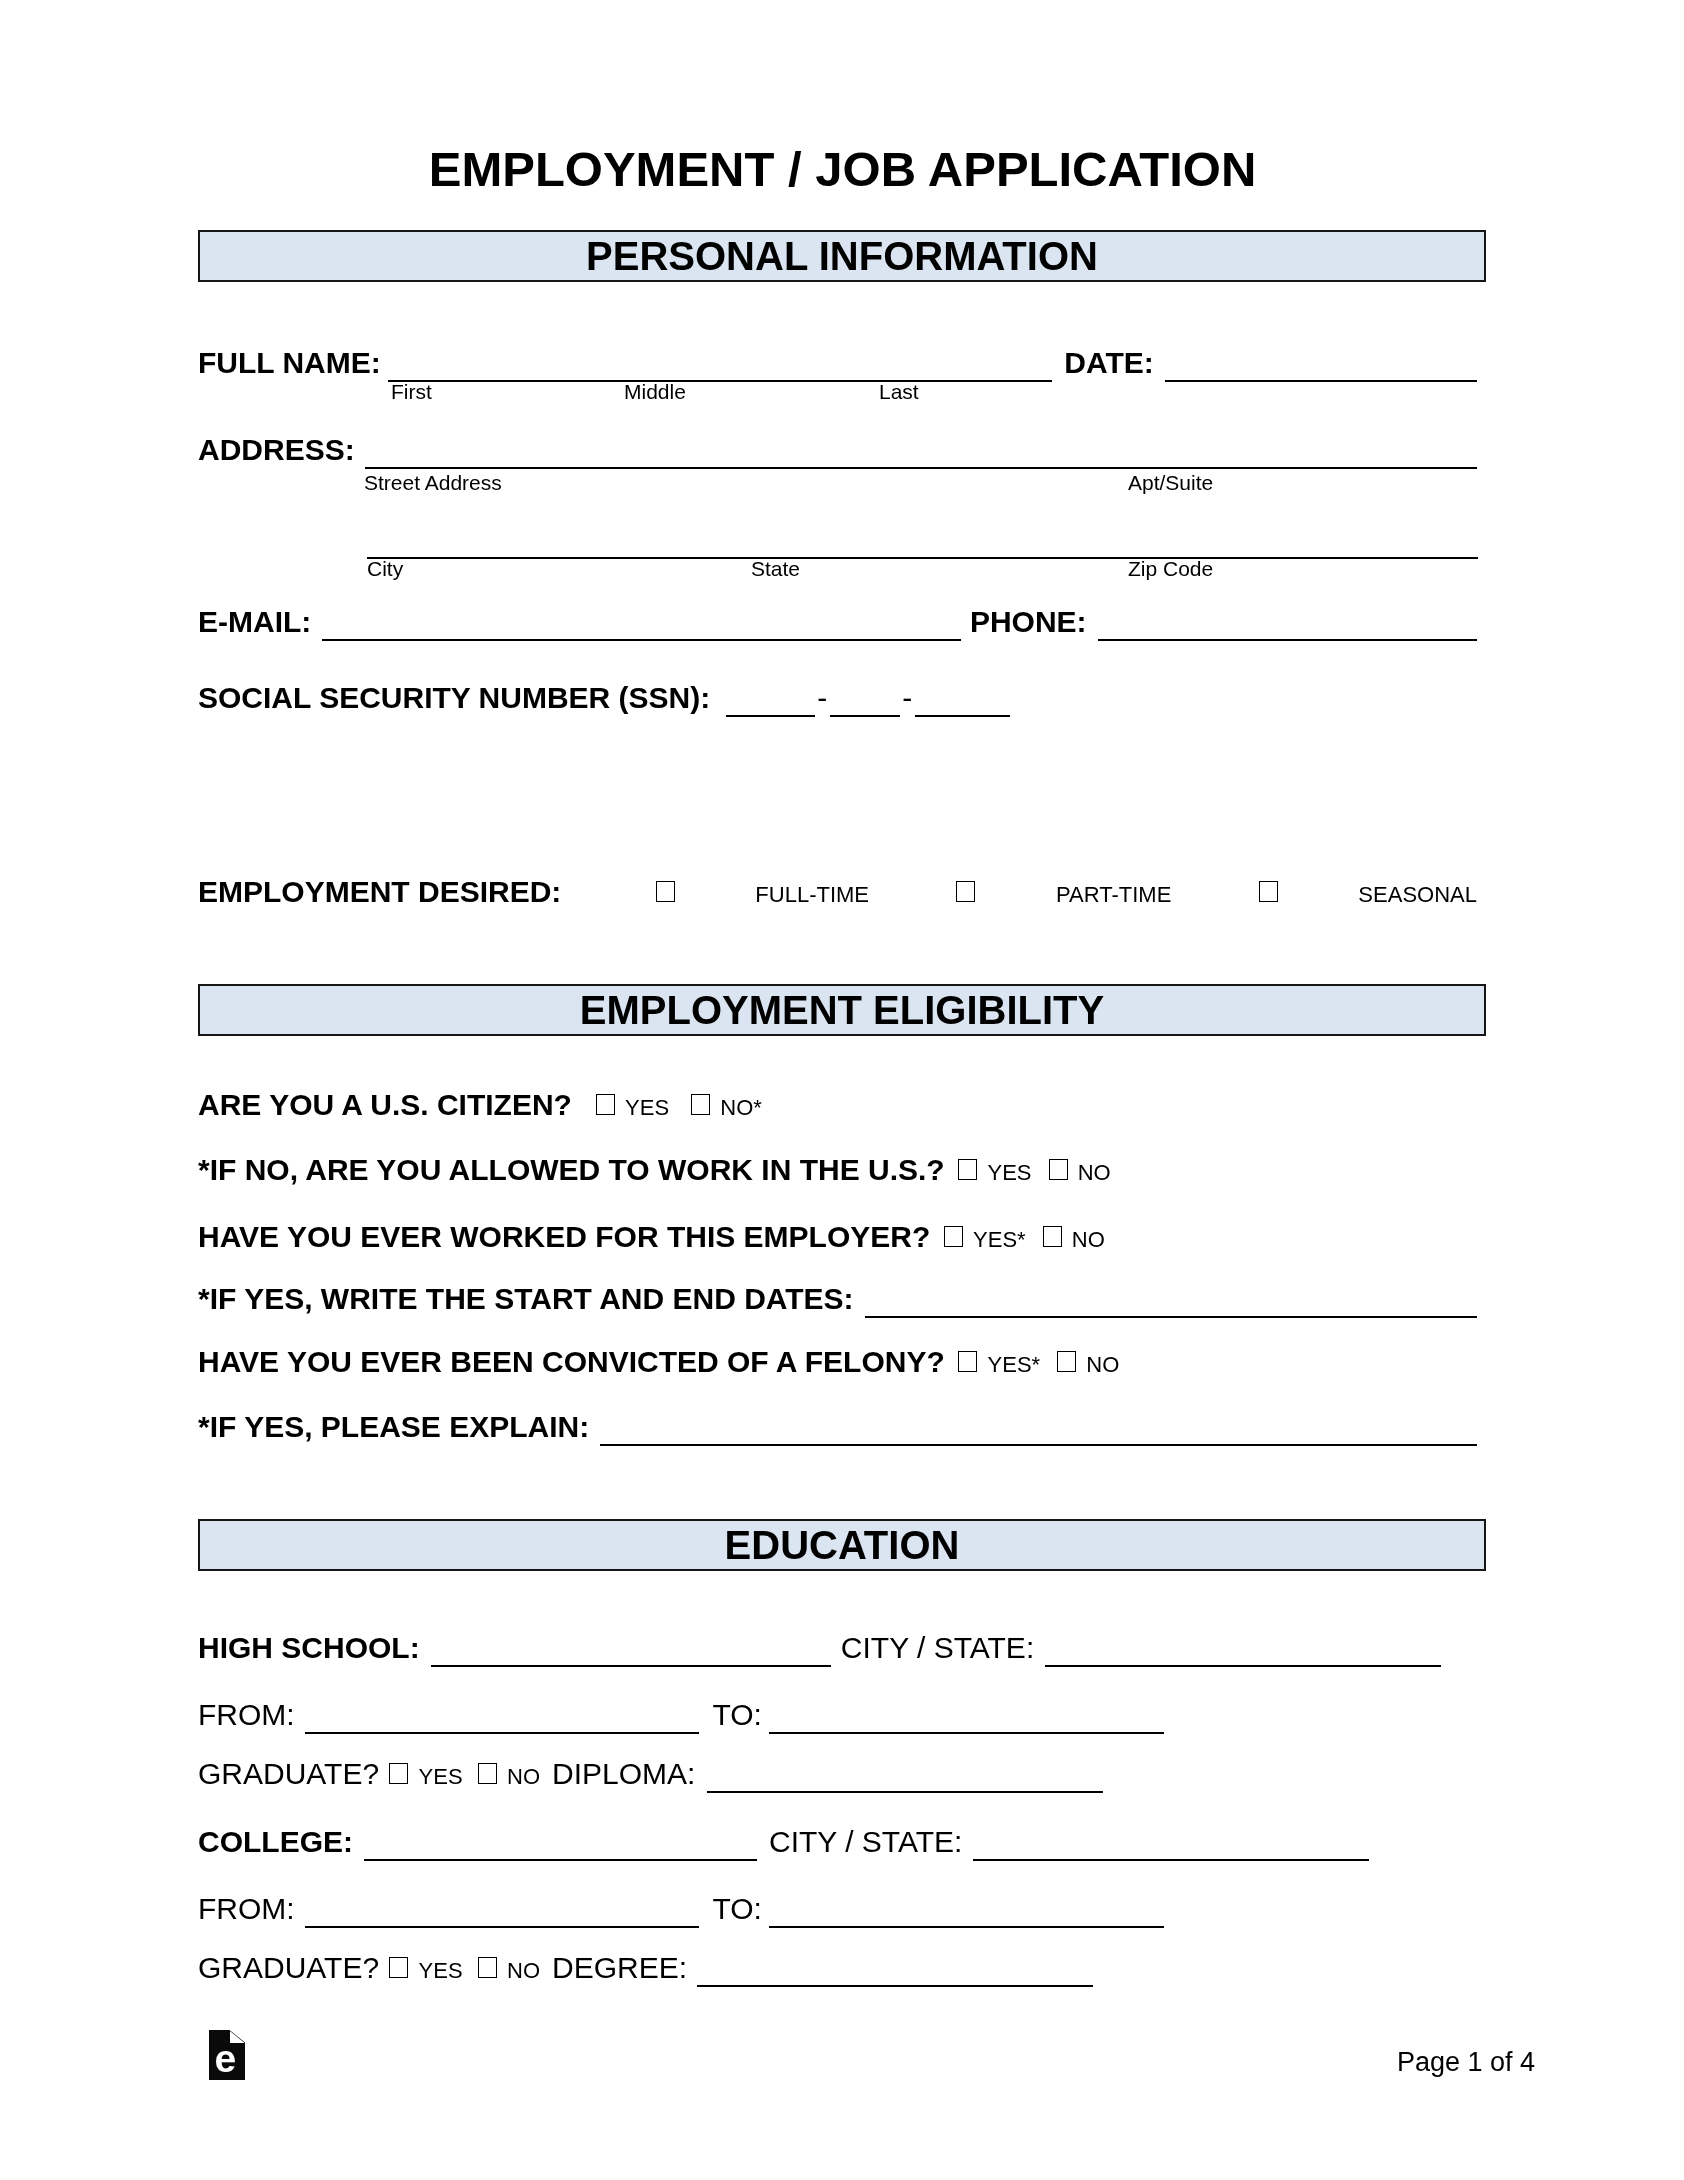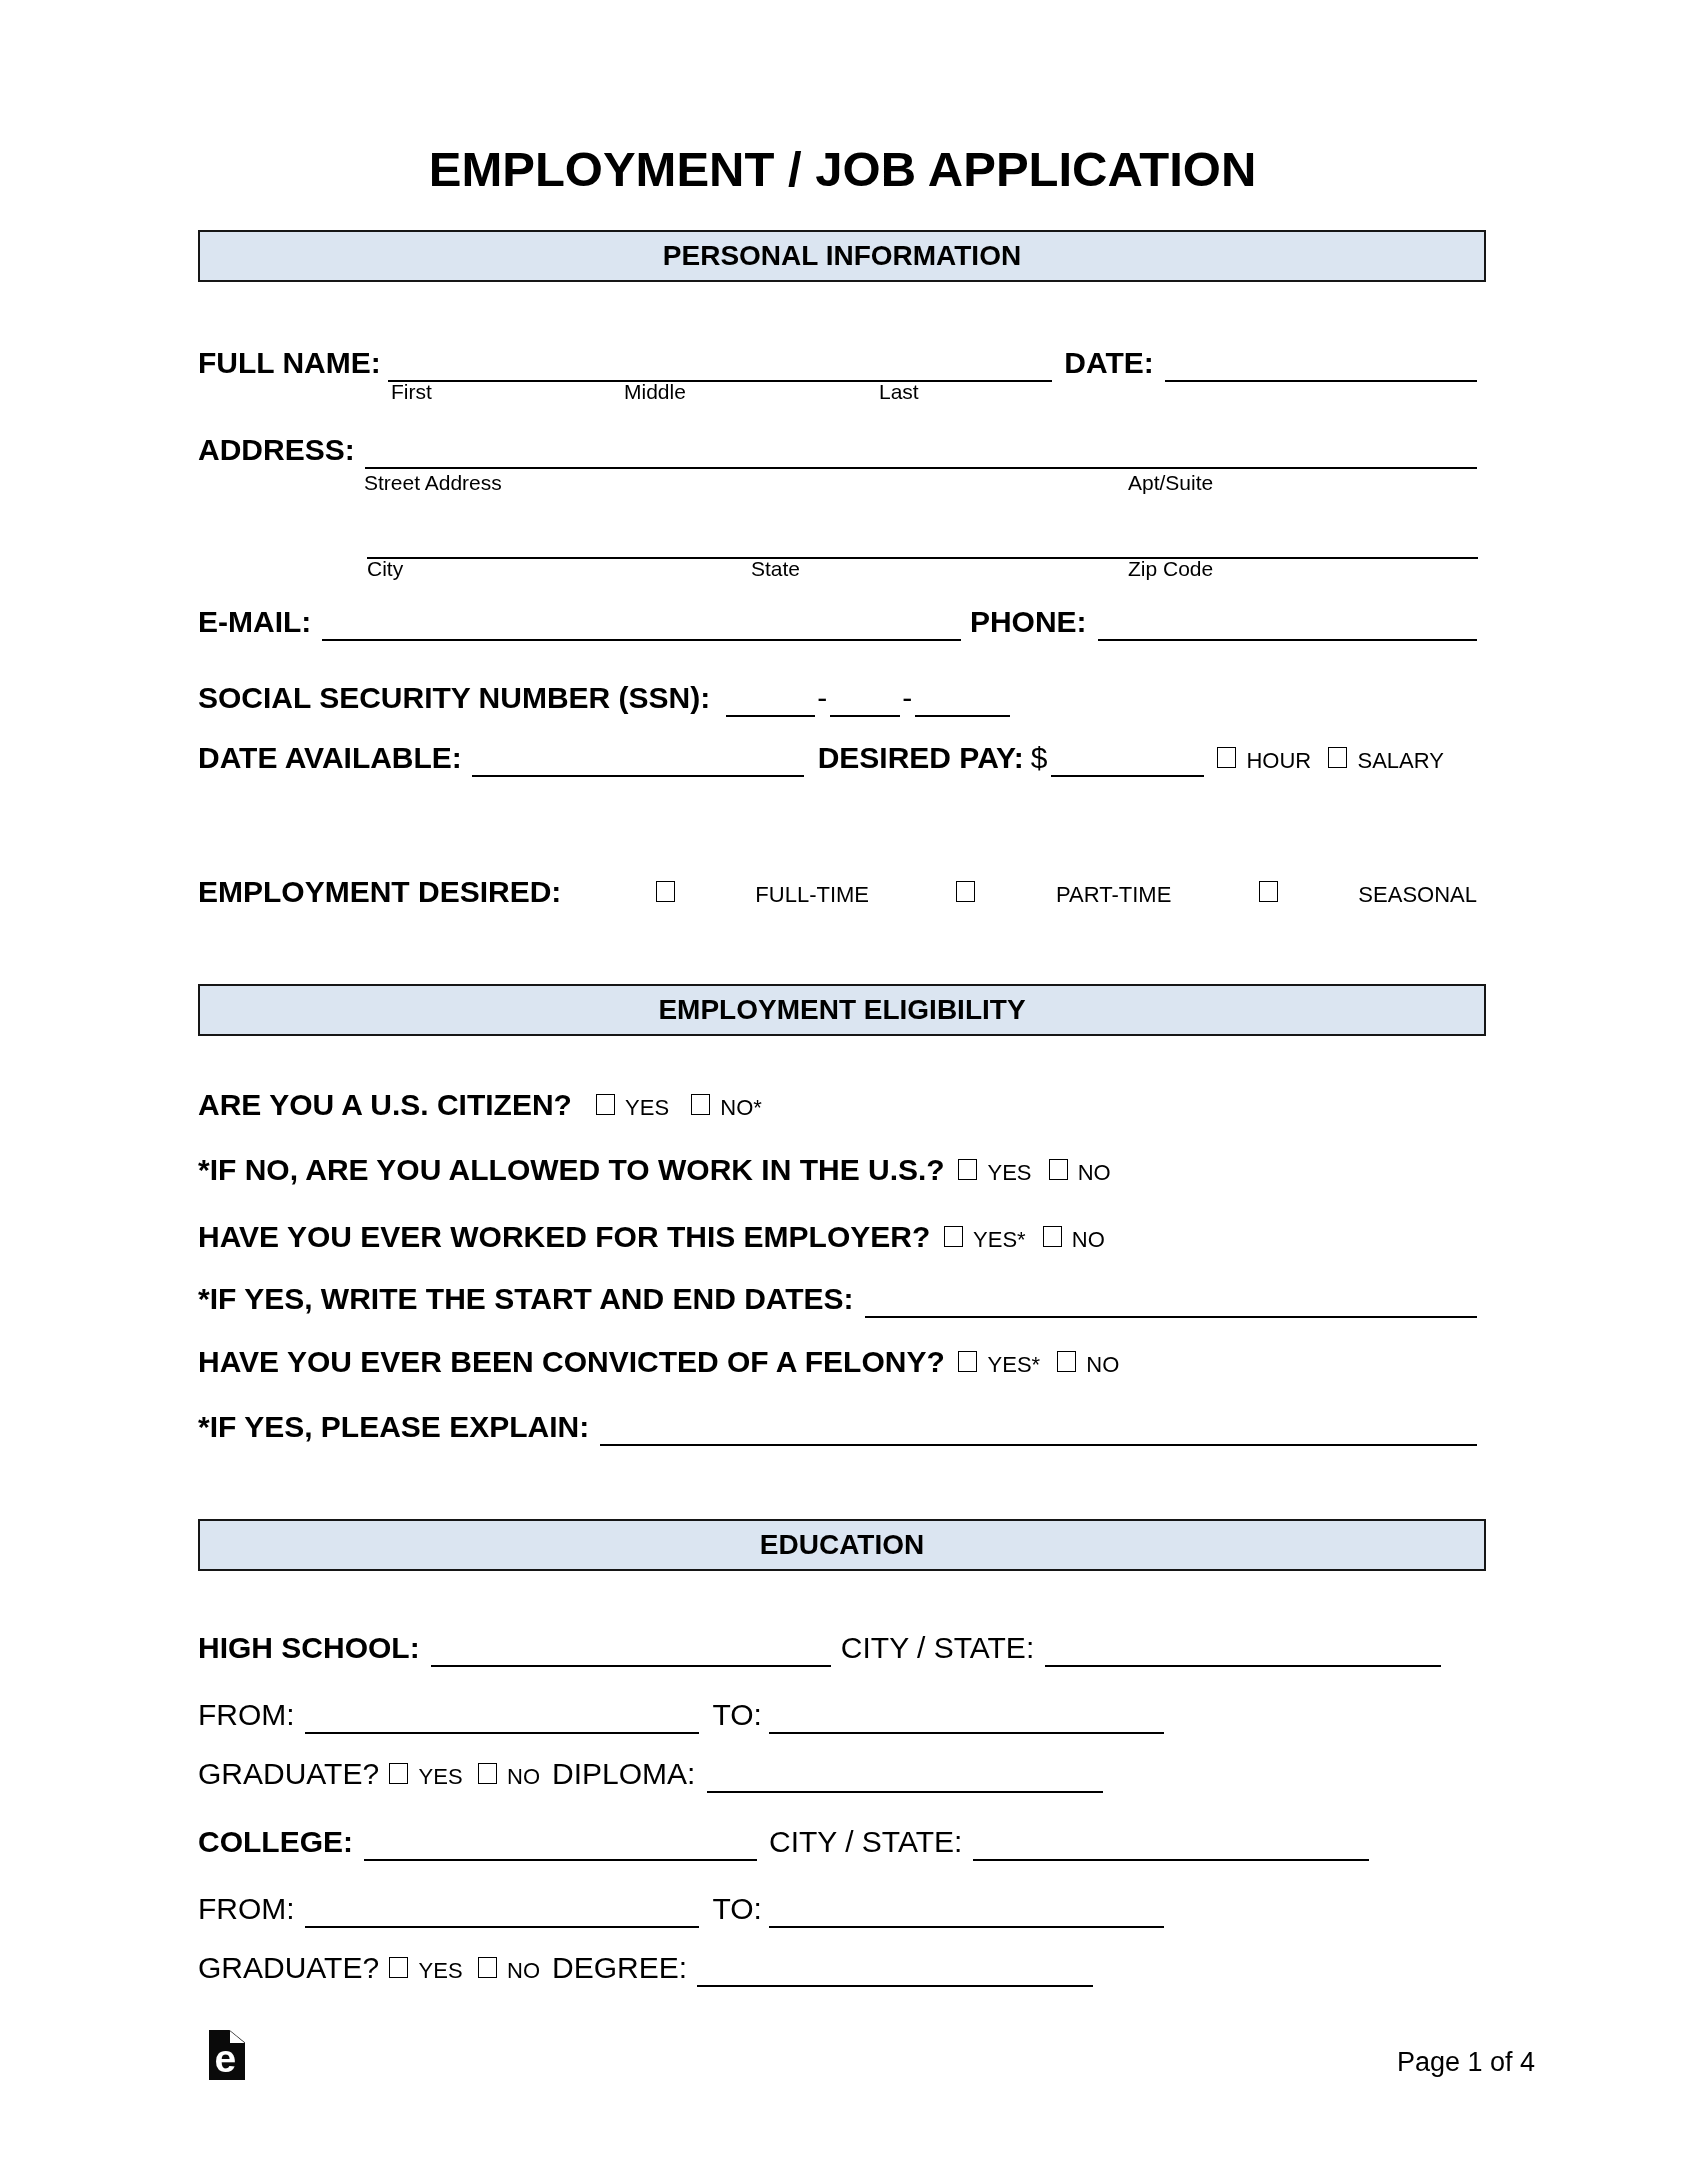--- a/index.html
+++ b/index.html
@@ -8,21 +8,21 @@
     font-family:"Liberation Sans","DejaVu Sans",sans-serif; color:#000; overflow:hidden;
   }
   .title {
     position:absolute; top:141px; left:0; width:100%;
     text-align:center; font-size:49px; font-weight:bold;
   }
   .bar {
     position:absolute; left:198px; width:1284px; height:48px;
     background:#dbe5f1; border:2.6px solid #161616;
     display:flex; align-items:center; justify-content:center;
-    font-weight:bold; font-size:28px;
+    font-weight:bold; font-size:40px;
   }
   .row {
     position:absolute; left:198px; width:1279px;
     display:flex; align-items:baseline; white-space:nowrap; font-size:30px;
   }
   .rel { display:block; height:36px; }
   .b { font-weight:bold; }
   .u { display:inline-block; border-bottom:2.6px solid #000; }
   .fill { flex:1 1 auto; }
   .cb {
@@ -100,31 +100,20 @@
 
   <div class="row" style="top:681px;">
     <span class="b">SOCIAL SECURITY NUMBER (SSN):</span>
     <span class="u" style="width:89px;margin-left:15.3px;">&nbsp;</span>
     <span class="hyph">-</span>
     <span class="u" style="width:70px;">&nbsp;</span>
     <span class="hyph">-</span>
     <span class="u" style="width:95px;">&nbsp;</span>
   </div>
 
-  <div class="row" style="top:741px;">
-    <span class="b">DATE AVAILABLE:</span>
-    <span class="u" style="width:332px;margin-left:10.2px;">&nbsp;</span>
-    <span class="b" style="margin-left:13.6px;">DESIRED PAY:</span>
-    <span style="margin-left:6.8px;">$</span>
-    <span class="u" style="width:153px;margin-left:3.4px;">&nbsp;</span>
-    <span class="cb" style="margin-left:13.6px;"></span>
-    <span class="opt" style="margin-left:10.2px;">HOUR</span>
-    <span class="cb" style="margin-left:17px;"></span>
-    <span class="opt" style="margin-left:10.2px;">SALARY</span>
-  </div>
 
 
   <div class="row" style="top:875px;justify-content:space-between;">
     <span class="b">EMPLOYMENT DESIRED:</span>
     <span class="cb" style="margin-left:24px;"></span>
     <span class="opt" style="margin-left:10.2px;">FULL-TIME</span>
     <span class="cb" style="margin-left:17px;"></span>
     <span class="opt" style="margin-left:10.2px;">PART-TIME</span>
     <span class="cb" style="margin-left:17px;"></span>
     <span class="opt" style="margin-left:10.2px;">SEASONAL</span>

